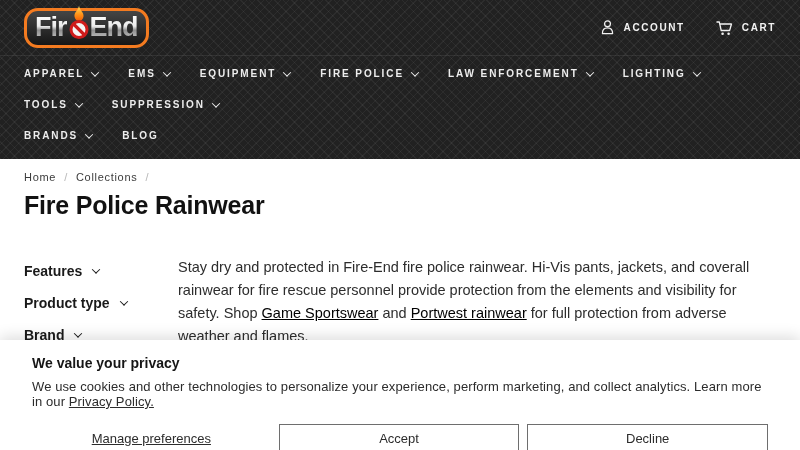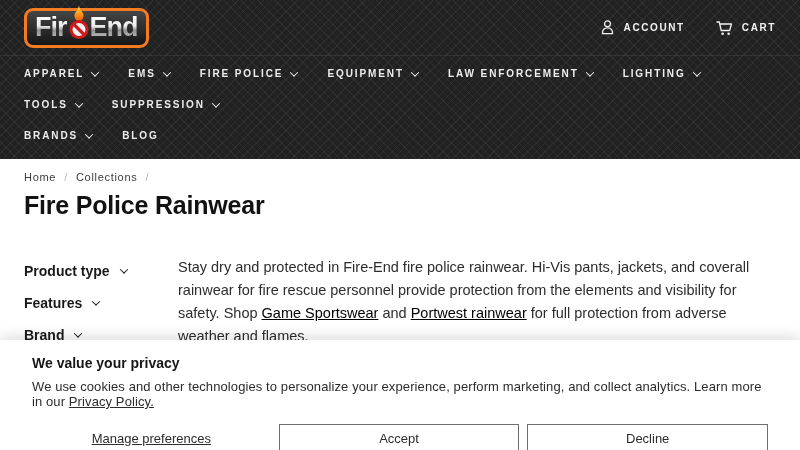--- a/index.html
+++ b/index.html
@@ -21,21 +21,21 @@
     height: 56px;
     display: flex;
     align-items: center;
     padding: 0 24px;
     border-bottom: 1px solid rgba(255,255,255,0.08);
   }
   .logo-box {
     display: flex;
     align-items: center;
     border: 3px solid #f47b20;
-    border-radius: 9px;
+    border-radius: 14px;
     background: linear-gradient(180deg, #454545 0%, #161616 100%);
     padding: 1px 8px 2px 8px;
     height: 40px;
     cursor: pointer;
   }
   .logo-text {
     font-weight: 700;
     font-size: 27px;
     letter-spacing: -1px;
     line-height: 1;
@@ -220,25 +220,25 @@
     <div class="nav-row">
       <div class="nav-item">
         <span>APPAREL</span>
         <span class="chev"></span>
       </div>
       <div class="nav-item">
         <span>EMS</span>
         <span class="chev"></span>
       </div>
       <div class="nav-item">
+        <span>EQUIPMENT</span>
+        <span class="chev"></span>
+      </div>
+      <div class="nav-item">
         <span>FIRE POLICE</span>
-        <span class="chev"></span>
-      </div>
-      <div class="nav-item">
-        <span>EQUIPMENT</span>
         <span class="chev"></span>
       </div>
       <div class="nav-item">
         <span>LAW ENFORCEMENT</span>
         <span class="chev"></span>
       </div>
       <div class="nav-item">
         <span>LIGHTING</span>
         <span class="chev"></span>
       </div>
@@ -271,25 +271,25 @@
     <a>Collections</a>
     <span class="sep">/</span>
   </div>
 
   <h1 class="page-title">Fire Police Rainwear</h1>
 
   <div class="content-row">
 
     <aside class="sidebar">
       <div class="filter-item">
+        <span>Features</span>
+        <span class="chev"></span>
+      </div>
+      <div class="filter-item">
         <span>Product type</span>
-        <span class="chev"></span>
-      </div>
-      <div class="filter-item">
-        <span>Features</span>
         <span class="chev"></span>
       </div>
       <div class="filter-item">
         <span>Brand</span>
         <span class="chev"></span>
       </div>
       <div class="filter-item">
         <span>Profession</span>
         <span class="chev"></span>
       </div>

